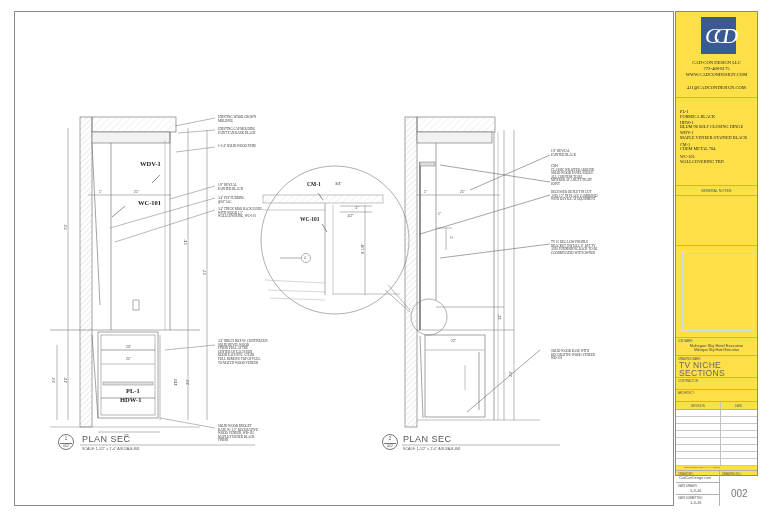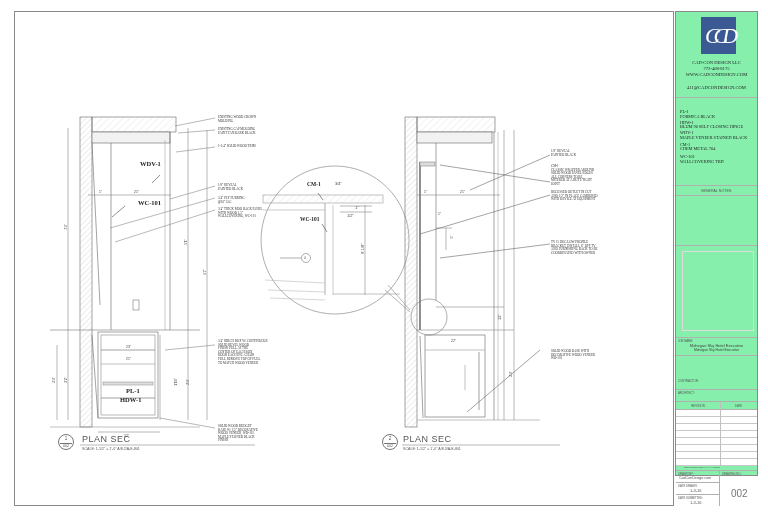--- a/index.html
+++ b/index.html
@@ -2,21 +2,21 @@
 <html><head>
 <meta charset="utf-8">
 <style>
   html, body { margin:0; padding:0; background:#ffffff; }
   body { width:768px; height:512px; position:relative; overflow:hidden; font-family:"Liberation Serif", serif; color:#222; }
   .sheet { position:absolute; left:14px; top:11px; width:660px; height:495px; border:1px solid #8a8a8a; box-sizing:border-box; }
   svg.draw { position:absolute; left:0; top:0; width:768px; height:512px; }
   .note { position:absolute; font-family:"Liberation Serif", serif; font-size:3.2px; line-height:3.6px; color:#333; text-transform:uppercase; white-space:pre-line; }
   .tag { position:absolute; font-family:"Liberation Serif", serif; font-size:6.5px; font-weight:bold; color:#222; }
   .dim { position:absolute; font-family:"Liberation Sans", sans-serif; font-size:3.4px; color:#444; }
-  .title-block { position:absolute; left:675px; top:11px; width:83px; height:465px; border:1px solid #8a8a8a; box-sizing:border-box; background:#86efac; }
+  .title-block { position:absolute; left:675px; top:11px; width:83px; height:465px; border:1px solid #8a8a8a; box-sizing:border-box; background:#fde047; }
   .tb-sec { position:absolute; left:0; width:100%; border-bottom:1px solid #b0b0b0; box-sizing:border-box; }
   .logo-box { position:absolute; left:25px; top:5px; width:35px; height:37px; background:#3b5a93; }
   .logo-letters { position:absolute; left:0; top:0; width:100%; height:100%; font-family:"Liberation Serif", serif; font-style:italic; color:#fff; font-size:22px; text-align:center; line-height:37px; letter-spacing:-6px; }
   .co { position:absolute; left:0; width:100%; text-align:center; font-size:4.6px; line-height:5px; color:#222; }
   .spec { position:absolute; left:4px; font-size:4.3px; line-height:4.6px; color:#222; }
   .small-label { position:absolute; font-family:"Liberation Sans", sans-serif; font-size:2.8px; color:#555; text-transform:uppercase; }
   .proj { position:absolute; font-family:"Liberation Sans", sans-serif; font-size:4px; color:#444; text-align:center; width:100%; }
   .big { position:absolute; font-family:"Liberation Sans", sans-serif; font-size:8.5px; color:#666; letter-spacing:0.3px; }
   .sheetno { position:absolute; font-family:"Liberation Sans", sans-serif; font-size:10px; color:#777; }
   .plan-title { position:absolute; font-family:"Liberation Sans", sans-serif; font-size:9px; color:#555; letter-spacing:0.5px; }
@@ -269,20 +269,25 @@
   <div class="tb-sec" style="top:234px;height:92px;">
     <div style="position:absolute;left:6px;top:5px;width:70px;height:78px;border:1px solid #ddd;"></div>
   </div>
 
   <div class="tb-sec" style="top:326px;height:18px;">
     <div class="small-label" style="left:2px;top:1px;">JOB NAME:</div>
     <div class="proj" style="top:5px;">Mohegan Sky Hotel Executive</div>
     <div class="proj" style="top:10px;font-size:3.4px;">Mohegan Sky Hotel Executive</div>
   </div>
 
+  <div class="tb-sec" style="top:344px;height:22px;">
+    <div class="small-label" style="left:2px;top:1px;">DRAWING NAME:</div>
+    <div class="big" style="left:3px;top:4px;">TV  NICHE</div>
+    <div class="big" style="left:3px;top:12px;">SECTIONS</div>
+  </div>
 
   <div class="tb-sec" style="top:366px;height:12px;">
     <div class="small-label" style="left:2px;top:1px;">CONTRACTOR:</div>
   </div>
 
   <div class="tb-sec" style="top:378px;height:12px;">
     <div class="small-label" style="left:2px;top:1px;">ARCHITECT:</div>
   </div>
 
   <div class="tb-sec" style="top:390px;height:8px;">

